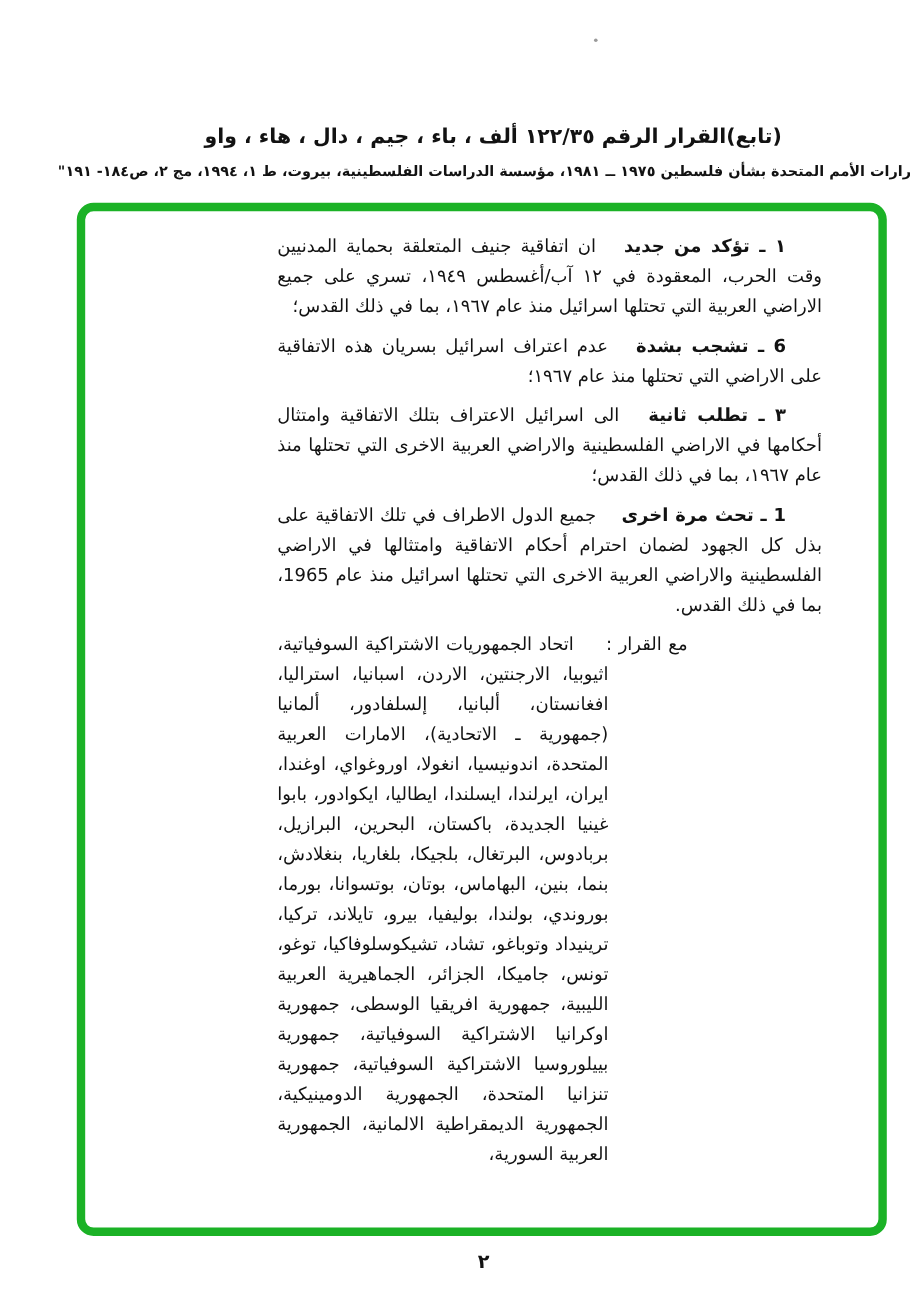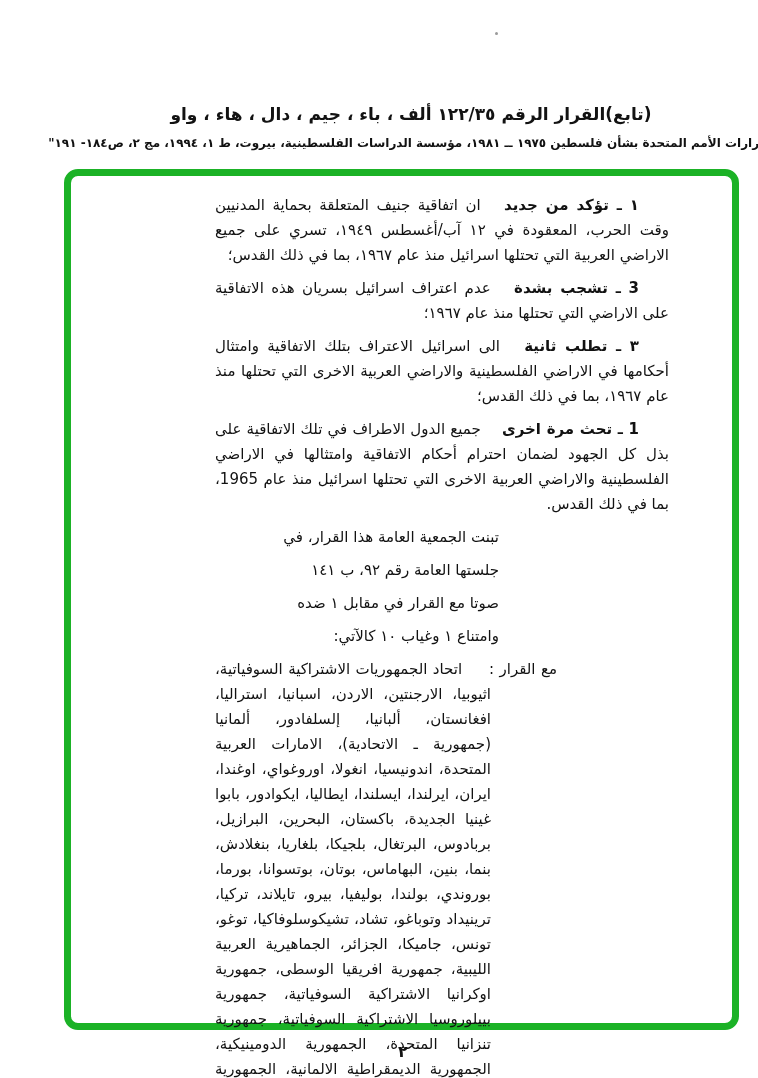--- a/index.html
+++ b/index.html
@@ -24,21 +24,21 @@
     text-align:center;font-weight:bold;font-size:12px;
     white-space:nowrap;
   }
 
   .frame{
     position:absolute;left:40px;top:145px;width:675px;height:861px;
     border:7px solid var(--green);border-radius:14px;background:transparent;
   }
 
   .content{
-    position:absolute;left:40px;top:145px;width:675px;height:883px;
+    position:absolute;left:56px;top:145px;width:675px;height:883px;
     padding:16px 62px 0 143px;
     direction:rtl;text-align:justify;
     font-size:15px;line-height:25px;
   }
   .clause{text-indent:22px;text-align:justify;}
   .clause b{font-weight:bold;}
 
   .adoption{margin-right:170px;width:265px;text-align:right;}
   .adoption-line{white-space:nowrap;}
 
@@ -63,30 +63,24 @@
   <div class="header-title">(تابع)القرار الرقم  ١٢٢/٣٥ ألف ، باء ، جيم ، دال ، هاء ، واو</div>
   <div class="header-citation">"قرارات الأمم المتحدة بشأن فلسطين ١٩٧٥ ــ ١٩٨١، مؤسسة الدراسات الفلسطينية، بيروت، ط ١، ١٩٩٤، مج ٢، ص١٨٤- ١٩١"</div>
 </div>
 
 <div class="frame"></div>
 
 <div class="content">
 
   <p class="clause"><b>١ ـ تؤكد من جديد</b> <span>ان اتفاقية جنيف المتعلقة بحماية المدنيين وقت الحرب، المعقودة في ١٢ آب/أغسطس ١٩٤٩، تسري على جميع الاراضي العربية التي تحتلها اسرائيل منذ عام ١٩٦٧، بما في ذلك القدس؛</span></p>
 
-  <p class="clause"><b>3 ـ تشجب بشدة</b> <span>عدم اعتراف اسرائيل بسريان هذه الاتفاقية على الاراضي التي تحتلها منذ عام ١٩٦٧؛</span></p>
+  <p class="clause"><b>6 ـ تشجب بشدة</b> <span>عدم اعتراف اسرائيل بسريان هذه الاتفاقية على الاراضي التي تحتلها منذ عام ١٩٦٧؛</span></p>
 
   <p class="clause"><b>٣ ـ تطلب ثانية</b> <span>الى اسرائيل الاعتراف بتلك الاتفاقية وامتثال أحكامها في الاراضي الفلسطينية والاراضي العربية الاخرى التي تحتلها منذ عام ١٩٦٧، بما في ذلك القدس؛</span></p>
 
   <p class="clause"><b>1 ـ تحث مرة اخرى</b> <span>جميع الدول الاطراف في تلك الاتفاقية على بذل كل الجهود لضمان احترام أحكام الاتفاقية وامتثالها في الاراضي الفلسطينية والاراضي العربية الاخرى التي تحتلها اسرائيل منذ عام 1965، بما في ذلك القدس.</span></p>
 
-  <div class="adoption">
-    <div class="adoption-line">تبنت الجمعية العامة هذا القرار، في</div>
-    <div class="adoption-line">جلستها العامة رقم ٩٢، ب ١٤١</div>
-    <div class="adoption-line">صوتا مع القرار في مقابل ١ ضده</div>
-    <div class="adoption-line">وامتناع ١ وغياب ١٠ كالآتي:</div>
-  </div>
 
   <div class="vote"><span class="vote-label">مع القرار :  </span><span>اتحاد الجمهوريات الاشتراكية السوفياتية، اثيوبيا، الارجنتين، الاردن، اسبانيا، استراليا، افغانستان، ألبانيا، إلسلفادور، ألمانيا (جمهورية ـ الاتحادية)، الامارات العربية المتحدة، اندونيسيا، انغولا، اوروغواي، اوغندا، ايران، ايرلندا، ايسلندا، ايطاليا، ايكوادور، بابوا غينيا الجديدة، باكستان، البحرين، البرازيل، بربادوس، البرتغال، بلجيكا، بلغاريا، بنغلادش، بنما، بنين، البهاماس، بوتان، بوتسوانا، بورما، بوروندي، بولندا، بوليفيا، بيرو، تايلاند، تركيا، ترينيداد وتوباغو، تشاد، تشيكوسلوفاكيا، توغو، تونس، جاميكا، الجزائر، الجماهيرية العربية الليبية، جمهورية افريقيا الوسطى، جمهورية اوكرانيا الاشتراكية السوفياتية، جمهورية بييلوروسيا الاشتراكية السوفياتية، جمهورية تنزانيا المتحدة، الجمهورية الدومينيكية، الجمهورية الديمقراطية الالمانية، الجمهورية العربية السورية،</span></div>
 
 </div>
 
 <div class="page-number">٢</div>
 
 </body></html>

